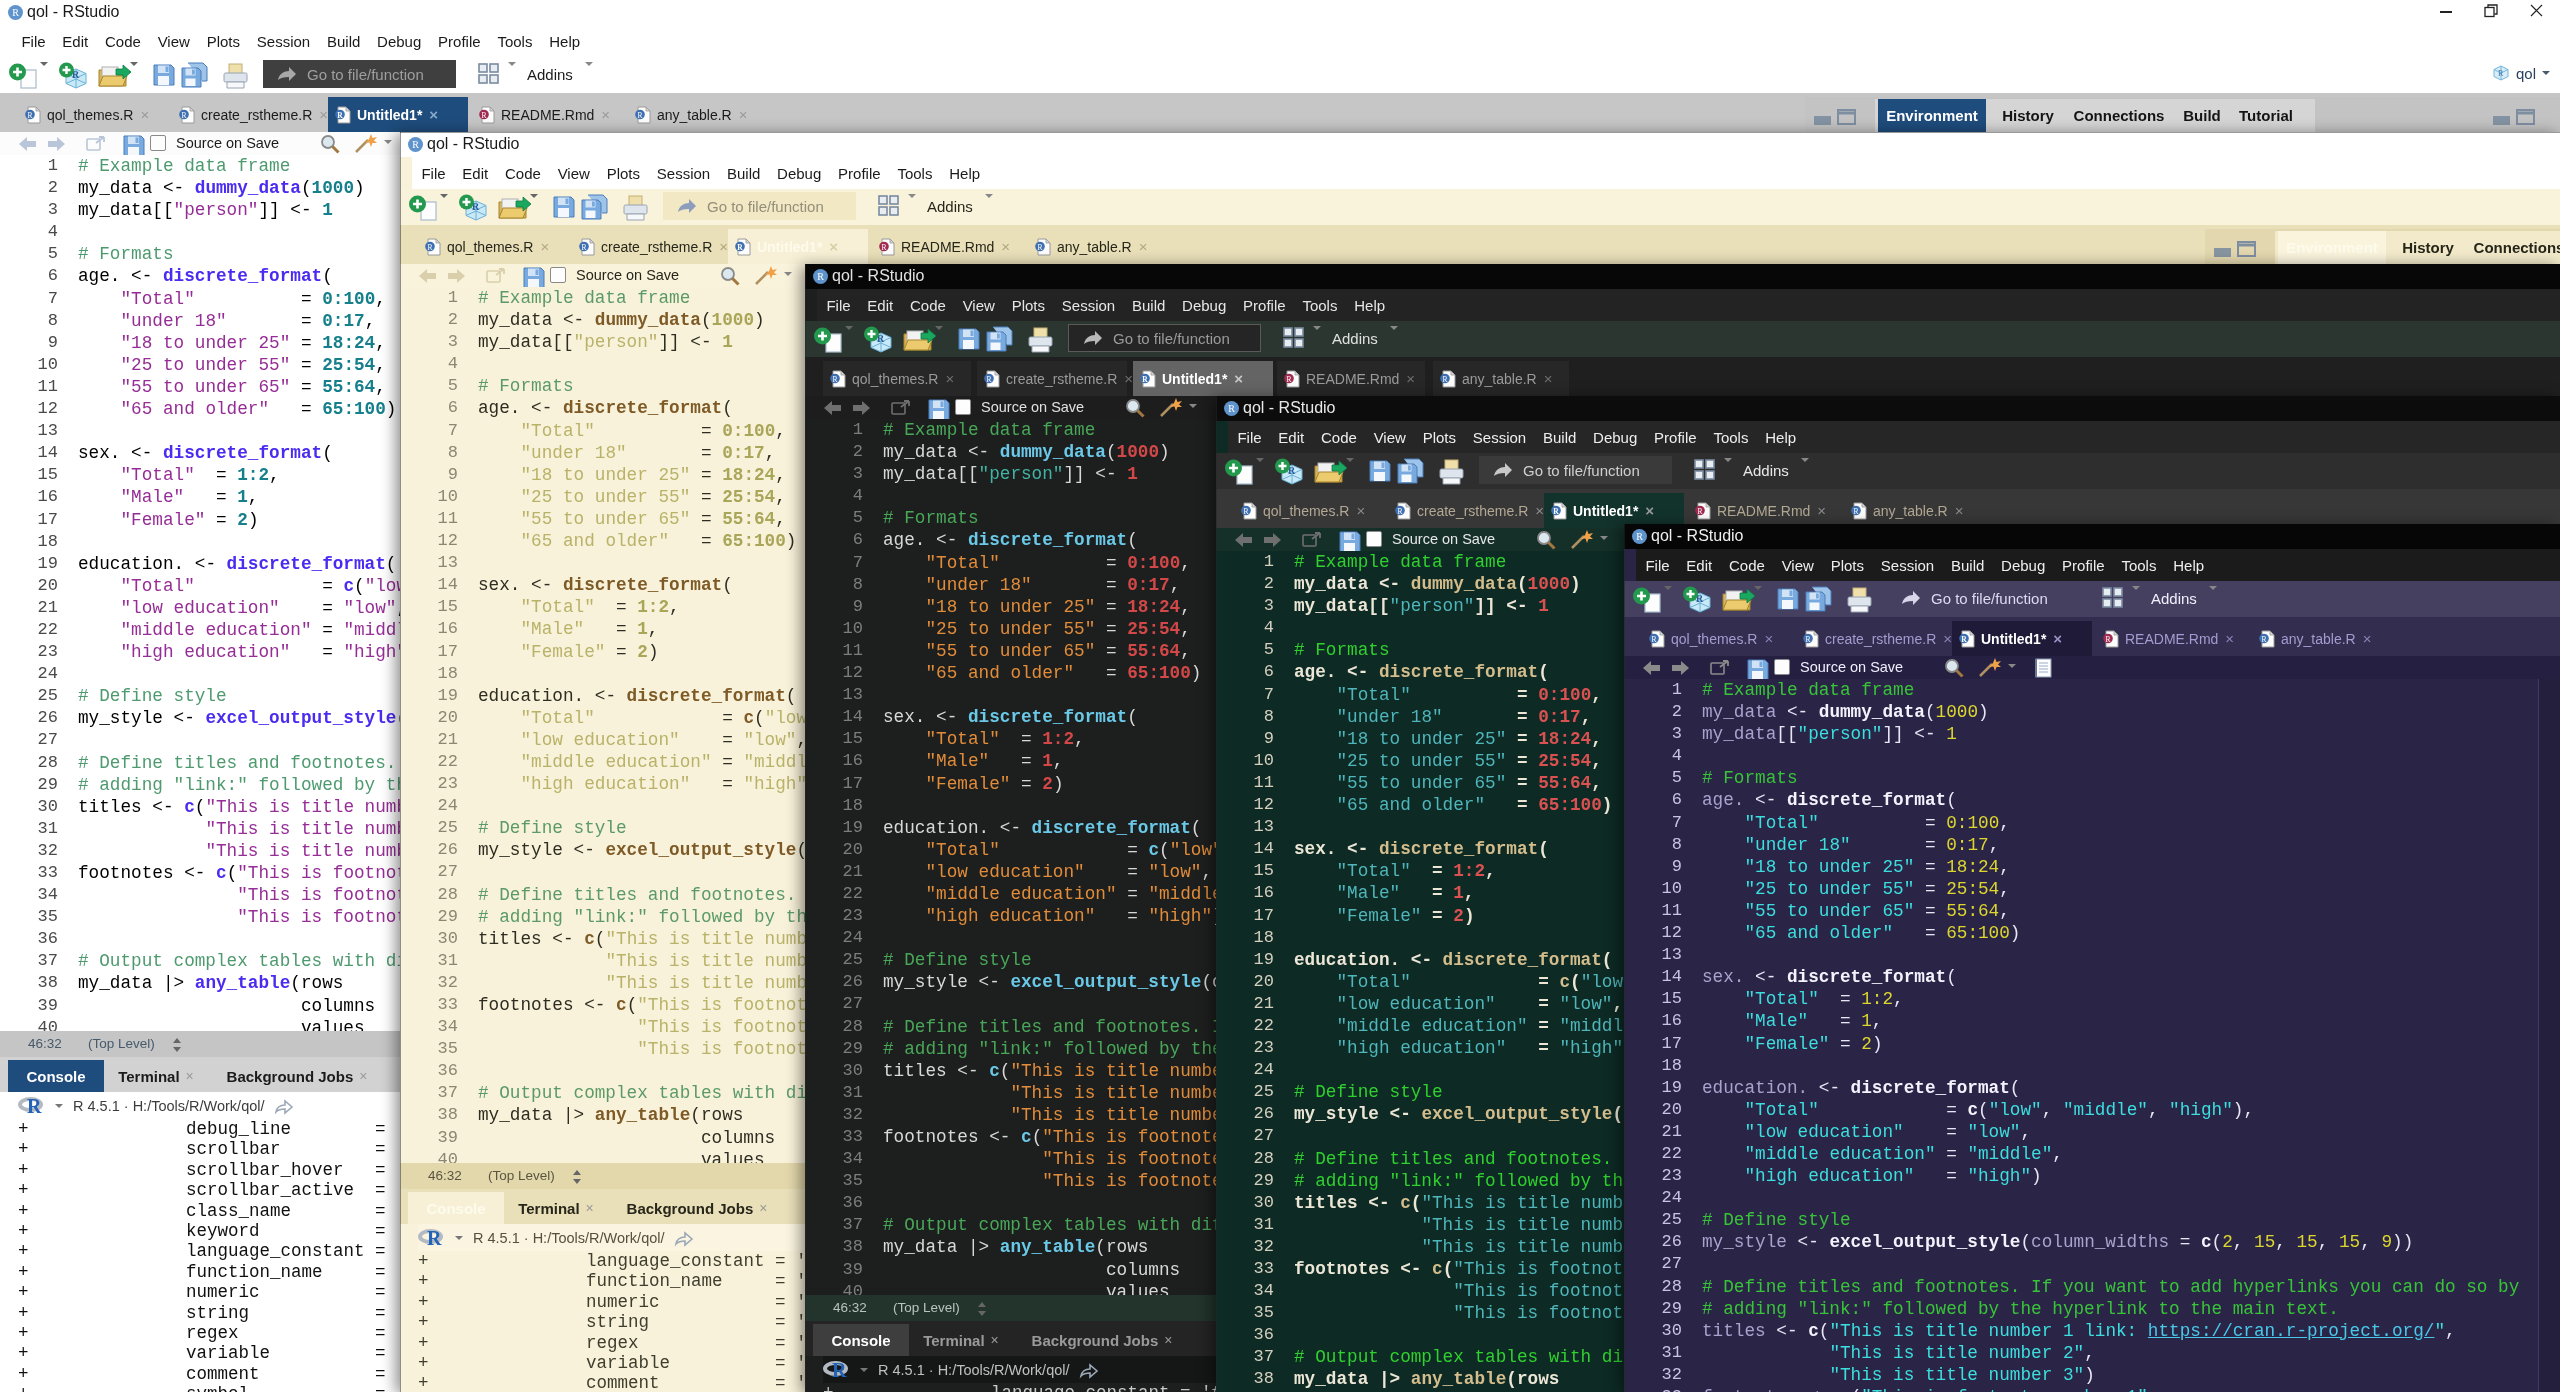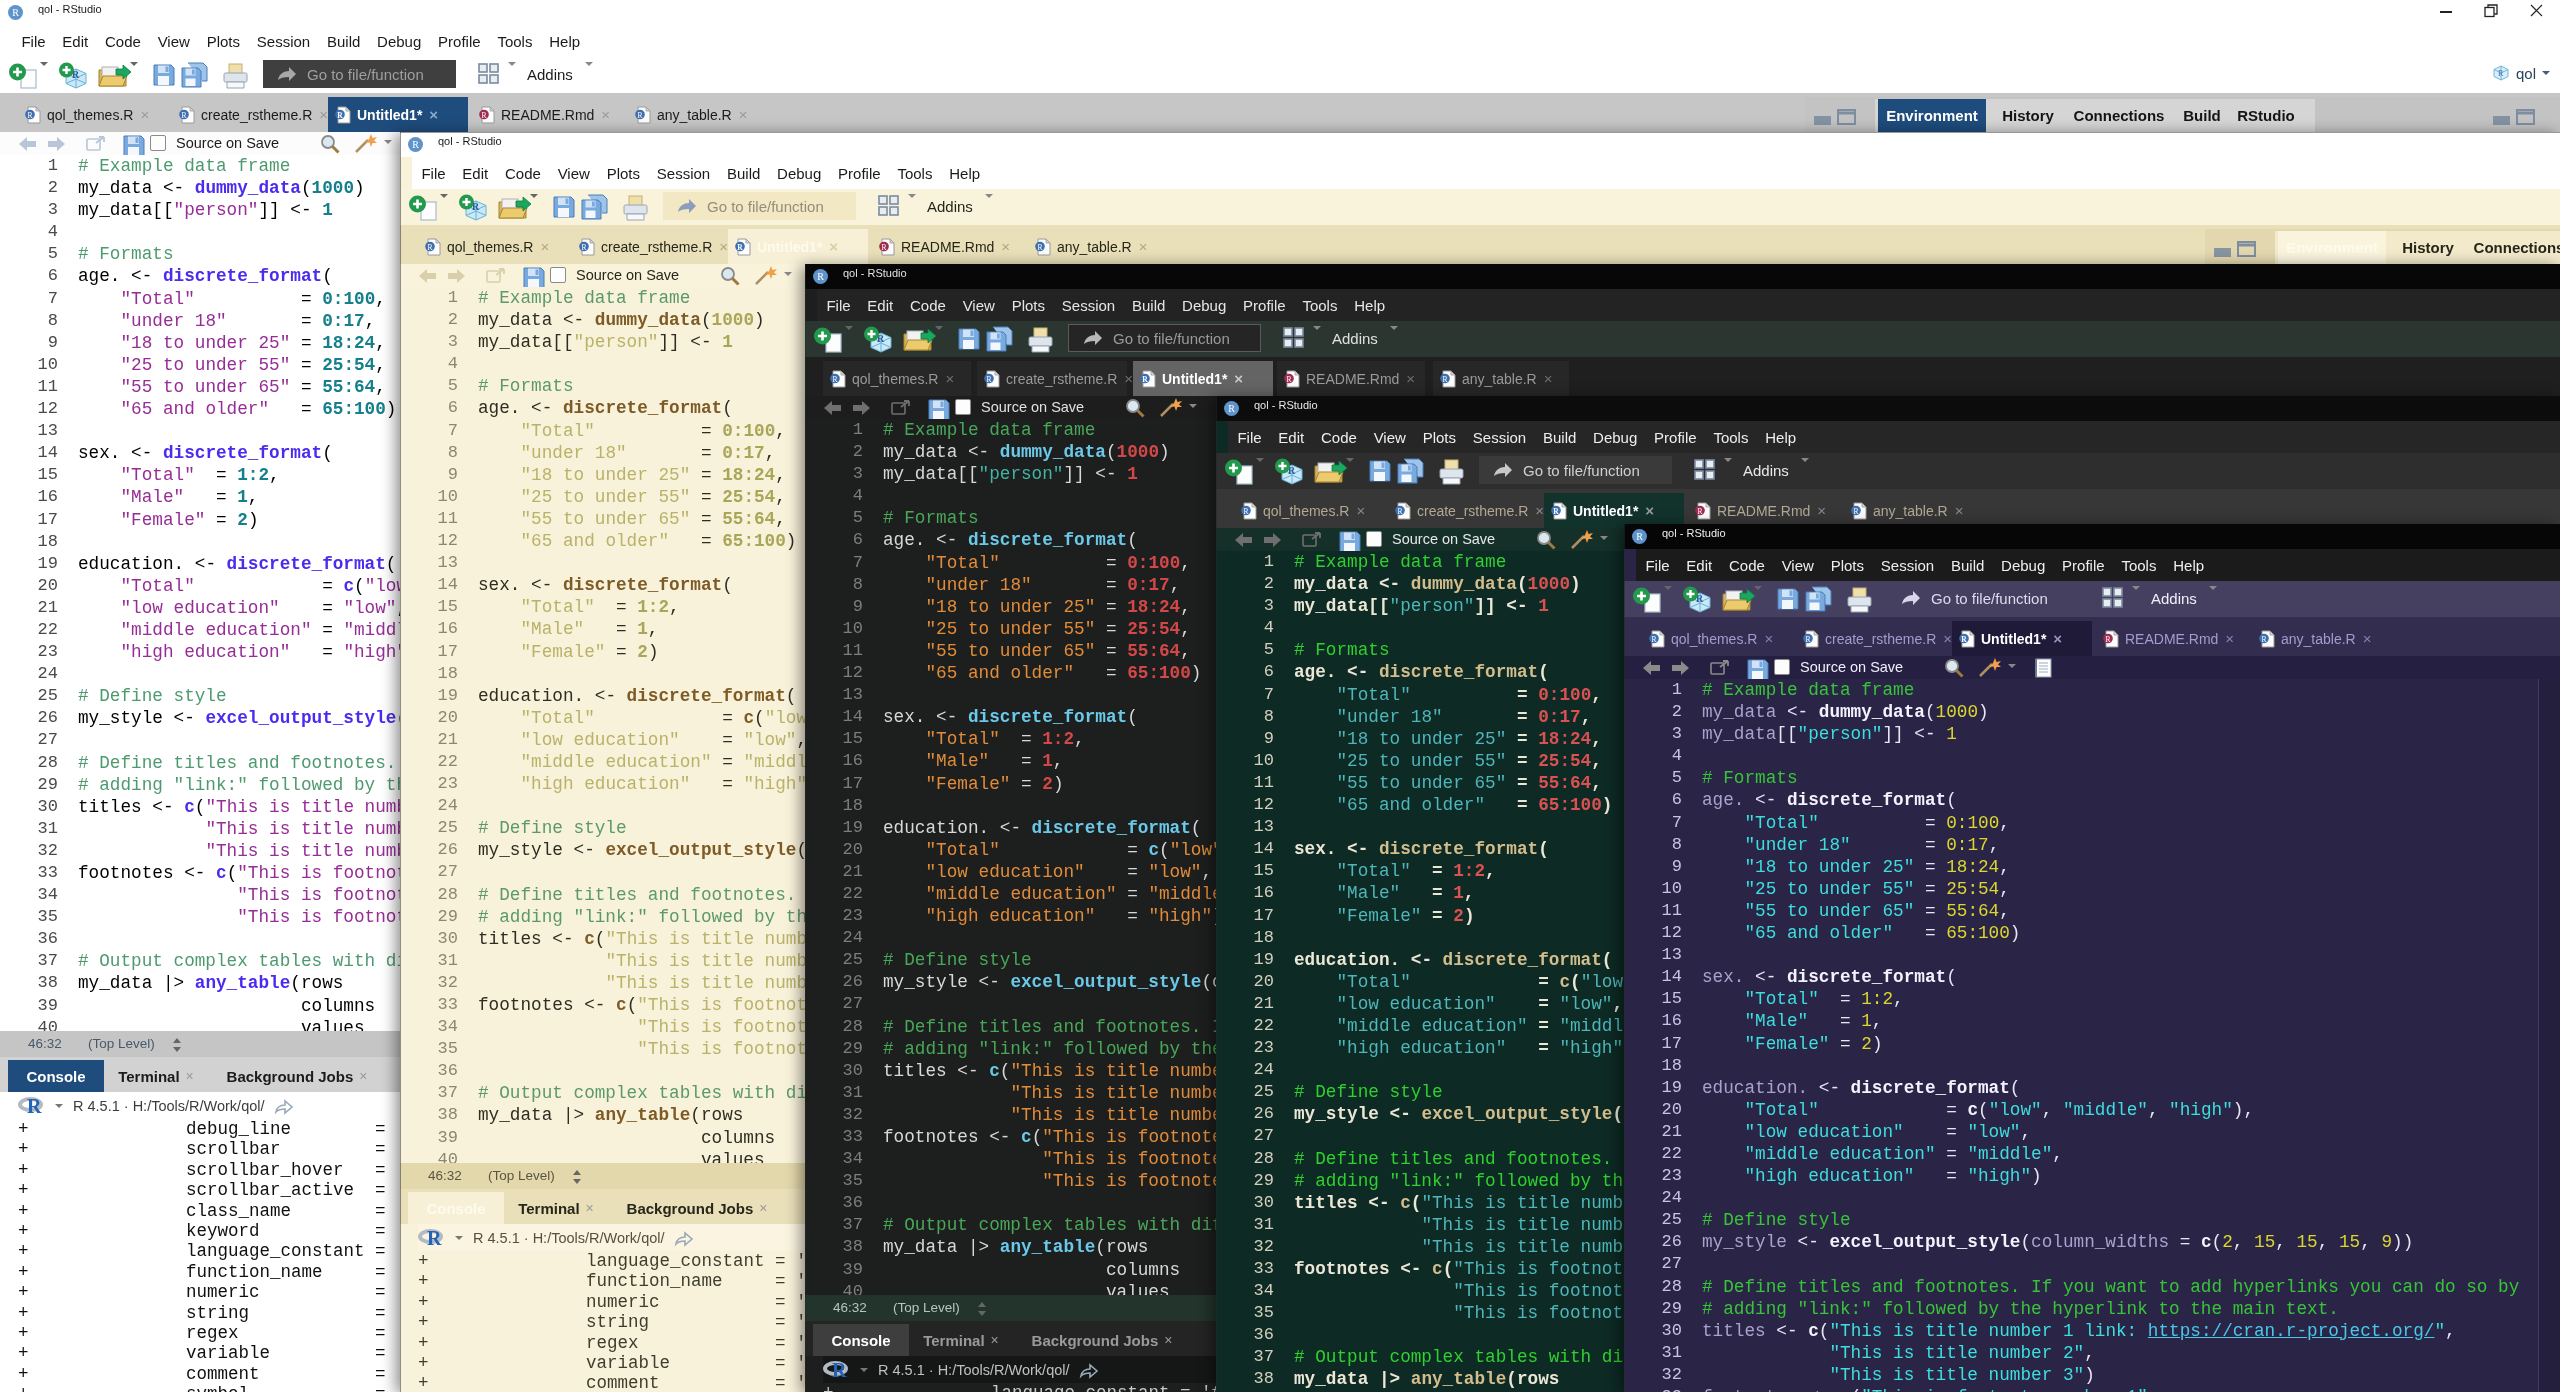--- a/index.html
+++ b/index.html
@@ -1,21 +1,21 @@
 <!DOCTYPE html>
 <html><head><meta charset="utf-8"><style>
 
 *{margin:0;padding:0;box-sizing:border-box}
 html,body{width:2560px;height:1392px;overflow:hidden;background:#fff;font-family:"Liberation Sans",sans-serif}
 .w{position:absolute;right:0;bottom:0;overflow:hidden}
 .w2,.w3,.w4,.w5{box-shadow:-4px 2px 14px rgba(0,0,0,.45)}
 .w2::before{content:"";position:absolute;left:0;top:0;right:0;height:1px;background:rgba(110,110,110,.7);z-index:50}
 .tbar{position:absolute;left:0;top:0;right:0;height:25px}
 .ric{position:absolute;left:8px;top:4.5px;width:15px;height:15px;border-radius:50%;background:#5e93cc;color:#fff;font-size:10px;text-align:center;line-height:15px;font-family:"Liberation Serif",serif}
-.ttl{position:absolute;left:38px;top:3px;font-size:11px}
+.ttl{position:absolute;left:27px;top:3px;font-size:16px}
 .mbar{position:absolute;left:12px;top:25px;right:0;height:32px;display:flex;align-items:center;padding-left:1px}
 .mi{font-size:15px;padding:0 8.4px}
 .tool{position:absolute;left:0;top:57px;right:0;height:36px}
 .tgi{position:absolute;top:5px;display:flex;align-items:center}
 .goto{position:absolute;left:263px;top:3px;width:193px;height:28px;display:flex;align-items:center}
 .trow{position:absolute;left:0;top:93px;right:0;height:39px}
 .tb{position:absolute;top:4px;bottom:0;display:flex;align-items:center;padding-left:7px}
 .tic{width:16px;height:18px;flex:0 0 auto}
 .tlb{font-size:14px;margin-left:6px;white-space:nowrap}
 .tx{font-size:15px;margin-left:7px}
@@ -369,21 +369,21 @@
             <g fill="none" stroke="#7e8ea0" stroke-width="2">
               <rect x="2" y="10" width="15" height="7" fill="#7e8ea0" opacity="0.9"></rect>
               <rect x="25" y="3" width="17" height="14"></rect>
               <path d="M25 6h17" stroke-width="3"></path>
             </g>
           </svg></span>
         <div class="etab" style="left:73px;width:108px;background:#1e4c7c;color:#ffffff">Environment</div>
         <div class="etab" style="left:192px;width:62px;color:#141414">History</div>
         <div class="etab" style="left:264px;width:100px;color:#141414">Connections</div>
         <div class="etab" style="left:374px;width:46px;color:#141414">Build</div>
-        <div class="etab" style="left:430px;width:62px;color:#141414">RStudio</div>
+        <div class="etab" style="left:430px;width:62px;color:#141414">Tutorial</div>
         <span style="position:absolute;left:687px;top:10px"><svg width="46" height="20" viewBox="0 0 46 20" style="">
             <g fill="none" stroke="#7e8ea0" stroke-width="2">
               <rect x="2" y="10" width="15" height="7" fill="#7e8ea0" opacity="0.9"></rect>
               <rect x="25" y="3" width="17" height="14"></rect>
               <path d="M25 6h17" stroke-width="3"></path>
             </g>
           </svg></span>
       </div>
     </div>
 <div class="etool">

